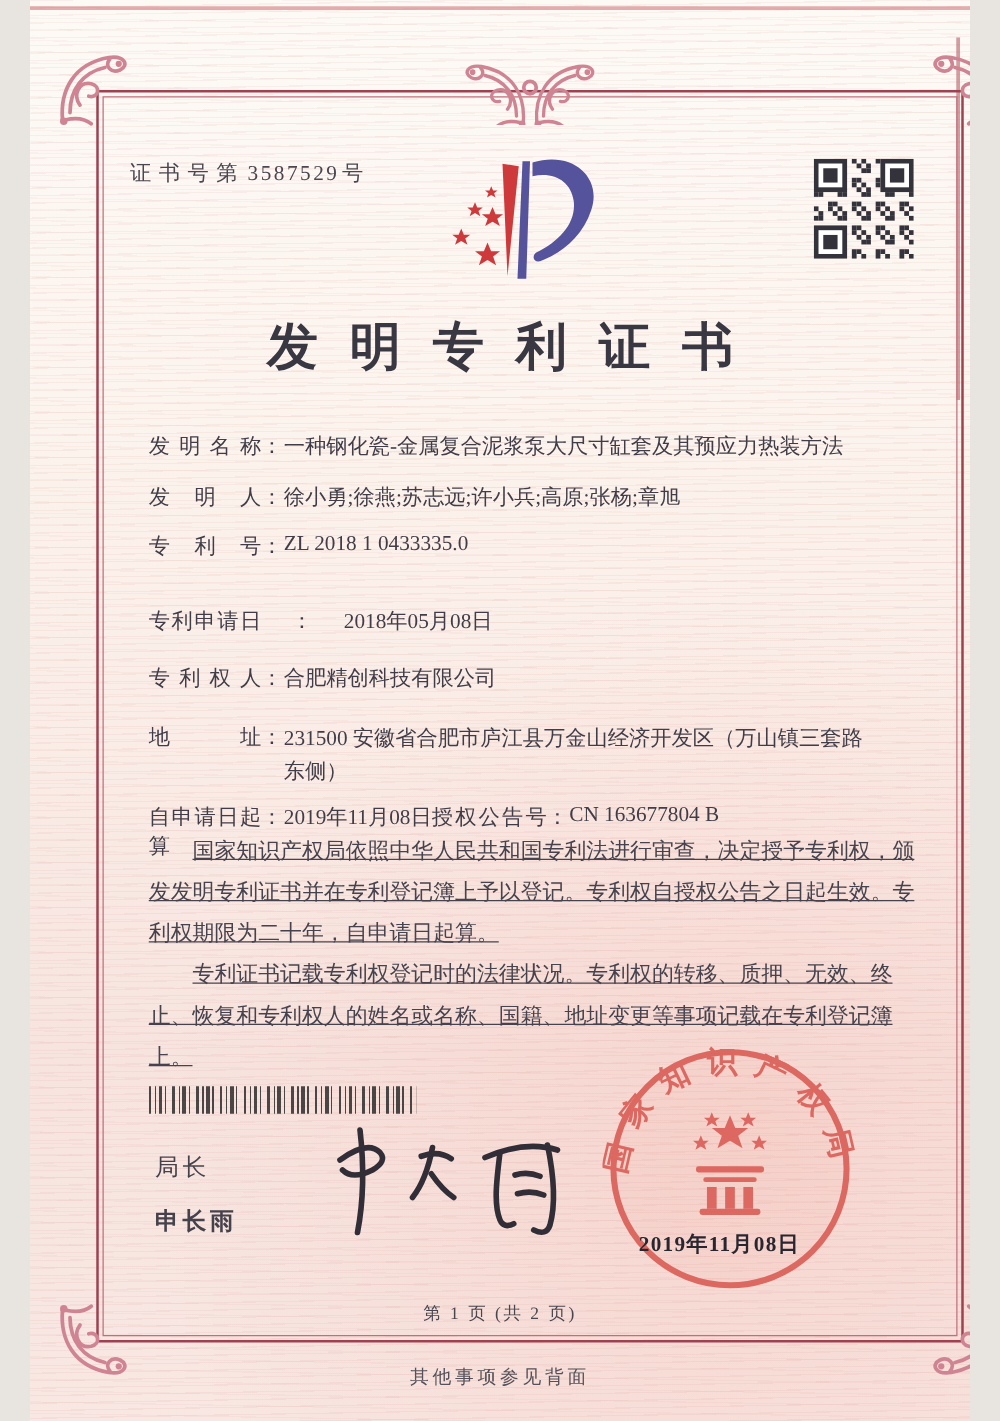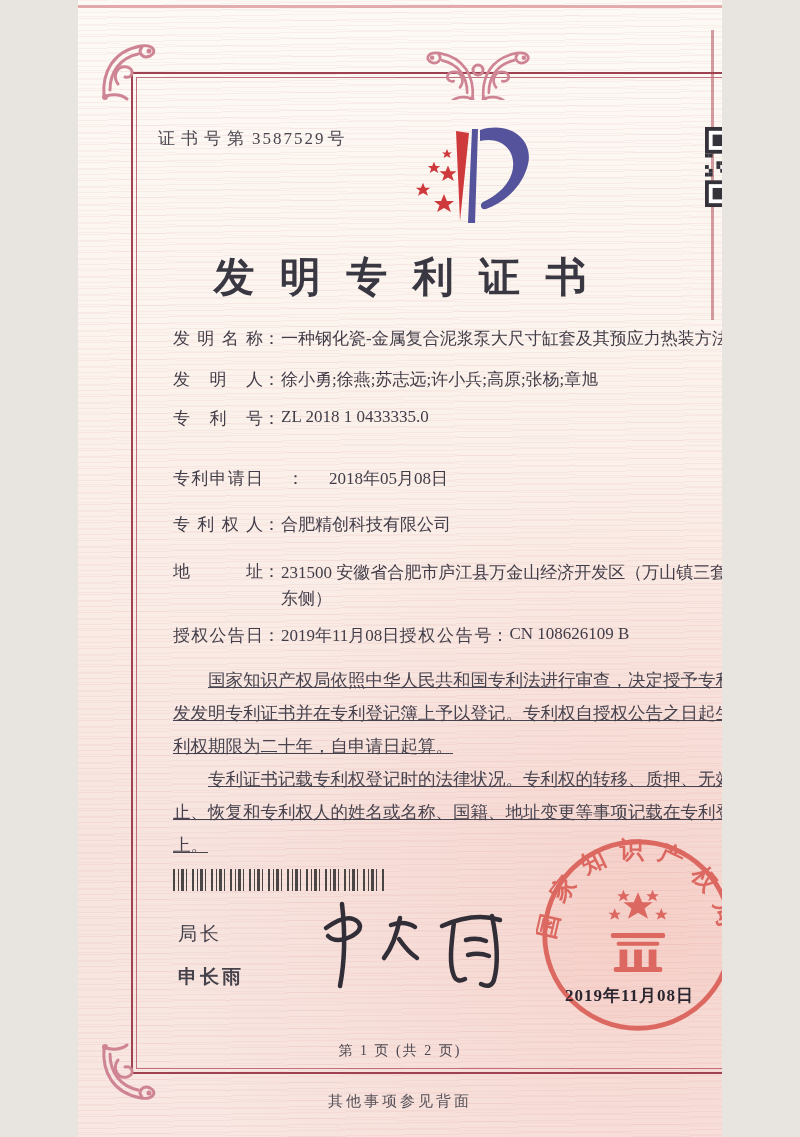--- a/index.html
+++ b/index.html
@@ -1,18 +1,18 @@
 <!DOCTYPE html>
 <html><head>
 <meta charset="utf-8">
 <style>
   * { margin:0; padding:0; box-sizing:border-box; }
   body { background:#e8e4e0; font-family:"Liberation Serif", serif; }
   .page {
-    position:relative; width:644px; height:1137px; margin:0 auto; overflow:hidden;
+    position:relative; width:752px; height:1137px; margin:0 auto; overflow:hidden;
     background:
       radial-gradient(circle at 560px 930px, rgba(242,172,162,0.28), rgba(242,172,162,0) 42%),
       linear-gradient(180deg, #fdfaf6 0%, #fcf4ee 28%, #faece6 52%, #f7e4df 74%, #f8e7e2 100%);
     padding-left: 44px;
   }
   
   .page::before {
     content:""; position:absolute; inset:0; pointer-events:none;
     background:
       repeating-linear-gradient(179deg, rgba(213,135,135,0.10) 0 1px, rgba(255,255,255,0) 1px 6px),
@@ -29,21 +29,21 @@
   .cert-no .sp { letter-spacing:6px; }
   .cert-no .num { letter-spacing:2px; padding:0 2px; }
 
   .logo { position:absolute; left:336px; top:112px; width:140px; height:124px; }
   .qr { position:absolute; left:627px; top:127px; width:80px; height:80px; }
   .qr svg { width:100%; height:100%; fill:#34323a; }
 
   .title { position:absolute; left:0; top:250px; width:100%; text-align:center;
            font-size:41px; font-weight:bold; color:#393842; letter-spacing:0.62em; text-indent:0.62em; }
 
-  .fields { position:absolute; left:95px; top:327px; width:618px; font-size:17px; color:#413d48; }
+  .fields { position:absolute; left:95px; top:345px; width:618px; font-size:17px; color:#413d48; }
   .frow { display:flex; align-items:flex-start; }
   .f-label { display:inline-block; width:90px; text-align:justify; text-align-last:justify; flex:0 0 90px; }
   .f-colon { flex:0 0 18px; }
   .f-value { flex:1 1 auto; }
   .mb-name { margin-bottom:18px; } .mb-inv { margin-bottom:16px; } .mb-pat { margin-bottom:37px; }
   .mb-fil { margin-bottom:23px;gap:24px; } .mb-own { margin-bottom:24px; } .mb-addr { margin-bottom:6px; }
   .addr-val { max-width:478px; line-height:26px; }
   .grant-row { display:flex; margin-top:12px; }
   .grant-right { display:flex; }
   .grant-right .f-label { width:92px; flex-basis:92px; }
@@ -272,28 +272,28 @@
       <span class="f-colon">：</span>
       <span class="f-value">合肥精创科技有限公司</span>
     </div>
     <div class="frow mb-addr">
       <span class="f-label">地址</span>
       <span class="f-colon">：</span>
       <span class="f-value addr-val">231500 安徽省合肥市庐江县万金山经济开发区（万山镇三套路东侧）</span>
     </div>
     <div class="grant-row">
       <div class="frow">
-        <span class="f-label">授权公告日</span>
+        <span class="f-label">自申请日起算</span>
         <span class="f-colon">：</span>
         <span class="f-value">2019年11月08日</span>
       </div>
       <div class="grant-right">
         <span class="f-label">授权公告号</span>
         <span class="f-colon">：</span>
-        <span class="f-value">CN 108626109 B</span>
+        <span class="f-value">CN 163677804 B</span>
       </div>
     </div>
   </div>
 
   <div class="paras">
     <p>国家知识产权局依照中华人民共和国专利法进行审查，决定授予专利权，颁发发明专利证书并在专利登记簿上予以登记。专利权自授权公告之日起生效。专利权期限为二十年，自申请日起算。</p>
     <p>专利证书记载专利权登记时的法律状况。专利权的转移、质押、无效、终止、恢复和专利权人的姓名或名称、国籍、地址变更等事项记载在专利登记簿上。</p>
   </div>
 
   <div class="barcode"></div>

